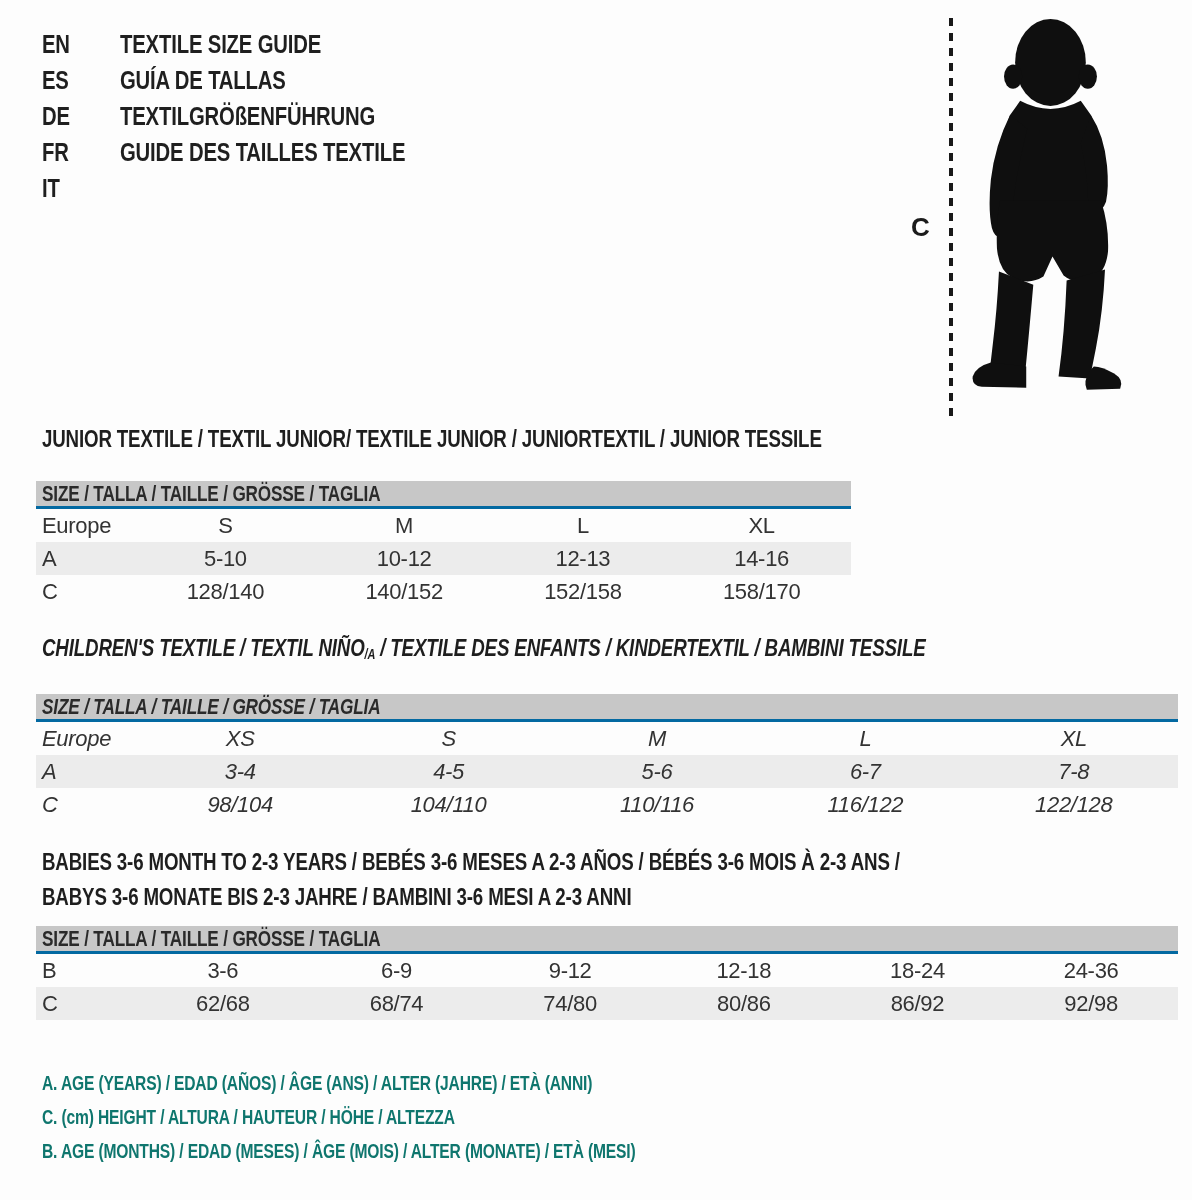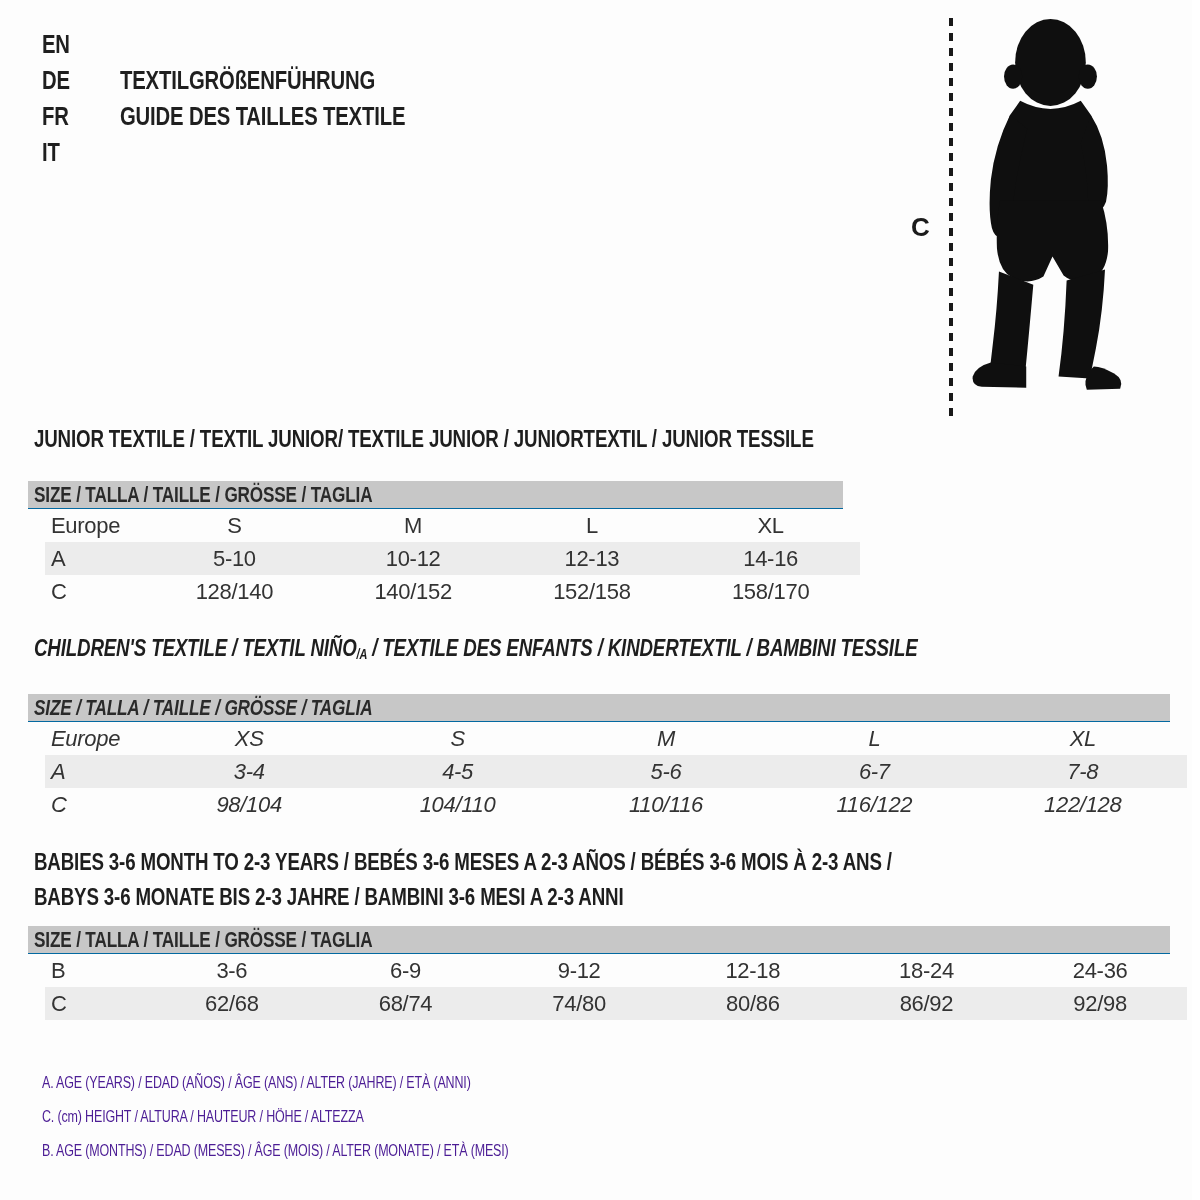--- a/index.html
+++ b/index.html
@@ -34,65 +34,70 @@
   
   .figure { position: absolute; left: 905px; top: 16px; width: 248px; height: 404px; }
   .dash-line {
     position: absolute; left: 44px; top: 2px; width: 4px; height: 400px;
     background: repeating-linear-gradient(180deg, #181818 0 8px, transparent 8px 15px);
   }
   .c-label { position: absolute; left: 6px; top: 196px; font-size: 26px; font-weight: 700; color: #1b1b1b; }
   .baby-svg { position: absolute; left: 61px; top: 0; width: 175px; height: 404px; }
 
   
-  .section { position: absolute; left: 28px; }
+  .section { position: absolute; left: 36px; }
   #sec-junior   { top: 427px; width: 815px; }
   #sec-children { top: 636px; width: 1142px; font-style: italic; }
   #sec-babies   { top: 844px; width: 1142px; }
 
   .sec-title { margin-left: 6px; font-size: 24px; font-weight: 700; color: #1e1e1e; line-height: 24px; }
   #sec-babies .sec-title { line-height: 35px; }
   .subA { font-size: 14px; vertical-align: -3px; }
 
   .band {
     background: #c7c7c7;
     height: 28px;
     display: flex; align-items: center;
     padding-left: 6px;
     font-size: 22px; font-weight: 700; color: #2a2a2a;
-    border-bottom: 1px solid #0369a1;
+    border-bottom: 3px solid #0369a1;
     box-sizing: border-box;
   }
   #sec-junior .band   { margin-top: 30px; }
   #sec-children .band { margin-top: 28px; }
   #sec-babies .band   { margin-top: 12px; }
 
-  table.size-table { width: 100%; border-collapse: collapse; table-layout: fixed; margin-left: 17px; }
+  table.size-table { width: 100%; border-collapse: collapse; table-layout: fixed; }
   table.size-table td {
     height: 33px; padding: 0;
     font-size: 22px; font-weight: 400; color: #333333;
     text-align: center; letter-spacing: -0.3px;
     vertical-align: middle;
   }
   table.size-table td.lab { text-align: left; padding-left: 6px; }
   table.size-table tr:nth-child(2) td { background: #ececec; }
   col.label-col { width: 100px; }
 
   
   .legend { position: absolute; left: 42px; top: 1066px; }
-  .legend-line { font-size: 16px; font-weight: 400; color: #4c1d95; line-height: 34px; }
+  .legend-line { font-size: 20px; font-weight: 700; color: #0f766e; line-height: 34px; }
 </style>
 </head>
 <body>
 
 <div class="page">
 
   <div class="lang-block">
     <div class="lang-row">
       <div class="lang-code"><span class="cond">EN</span></div>
+      <div class="lang-label"><span class="cond">TEXTILE SIZE GUIDE</span></div>
+    </div>
+    <div class="lang-row">
+      <div class="lang-code"><span class="cond">ES</span></div>
+      <div class="lang-label"><span class="cond">GUÍA DE TALLAS</span></div>
     </div>
     <div class="lang-row">
       <div class="lang-code"><span class="cond">DE</span></div>
       <div class="lang-label"><span class="cond">TEXTILGRÖßENFÜHRUNG</span></div>
     </div>
     <div class="lang-row">
       <div class="lang-code"><span class="cond">FR</span></div>
       <div class="lang-label"><span class="cond">GUIDE DES TAILLES TEXTILE</span></div>
     </div>
     <div class="lang-row">

